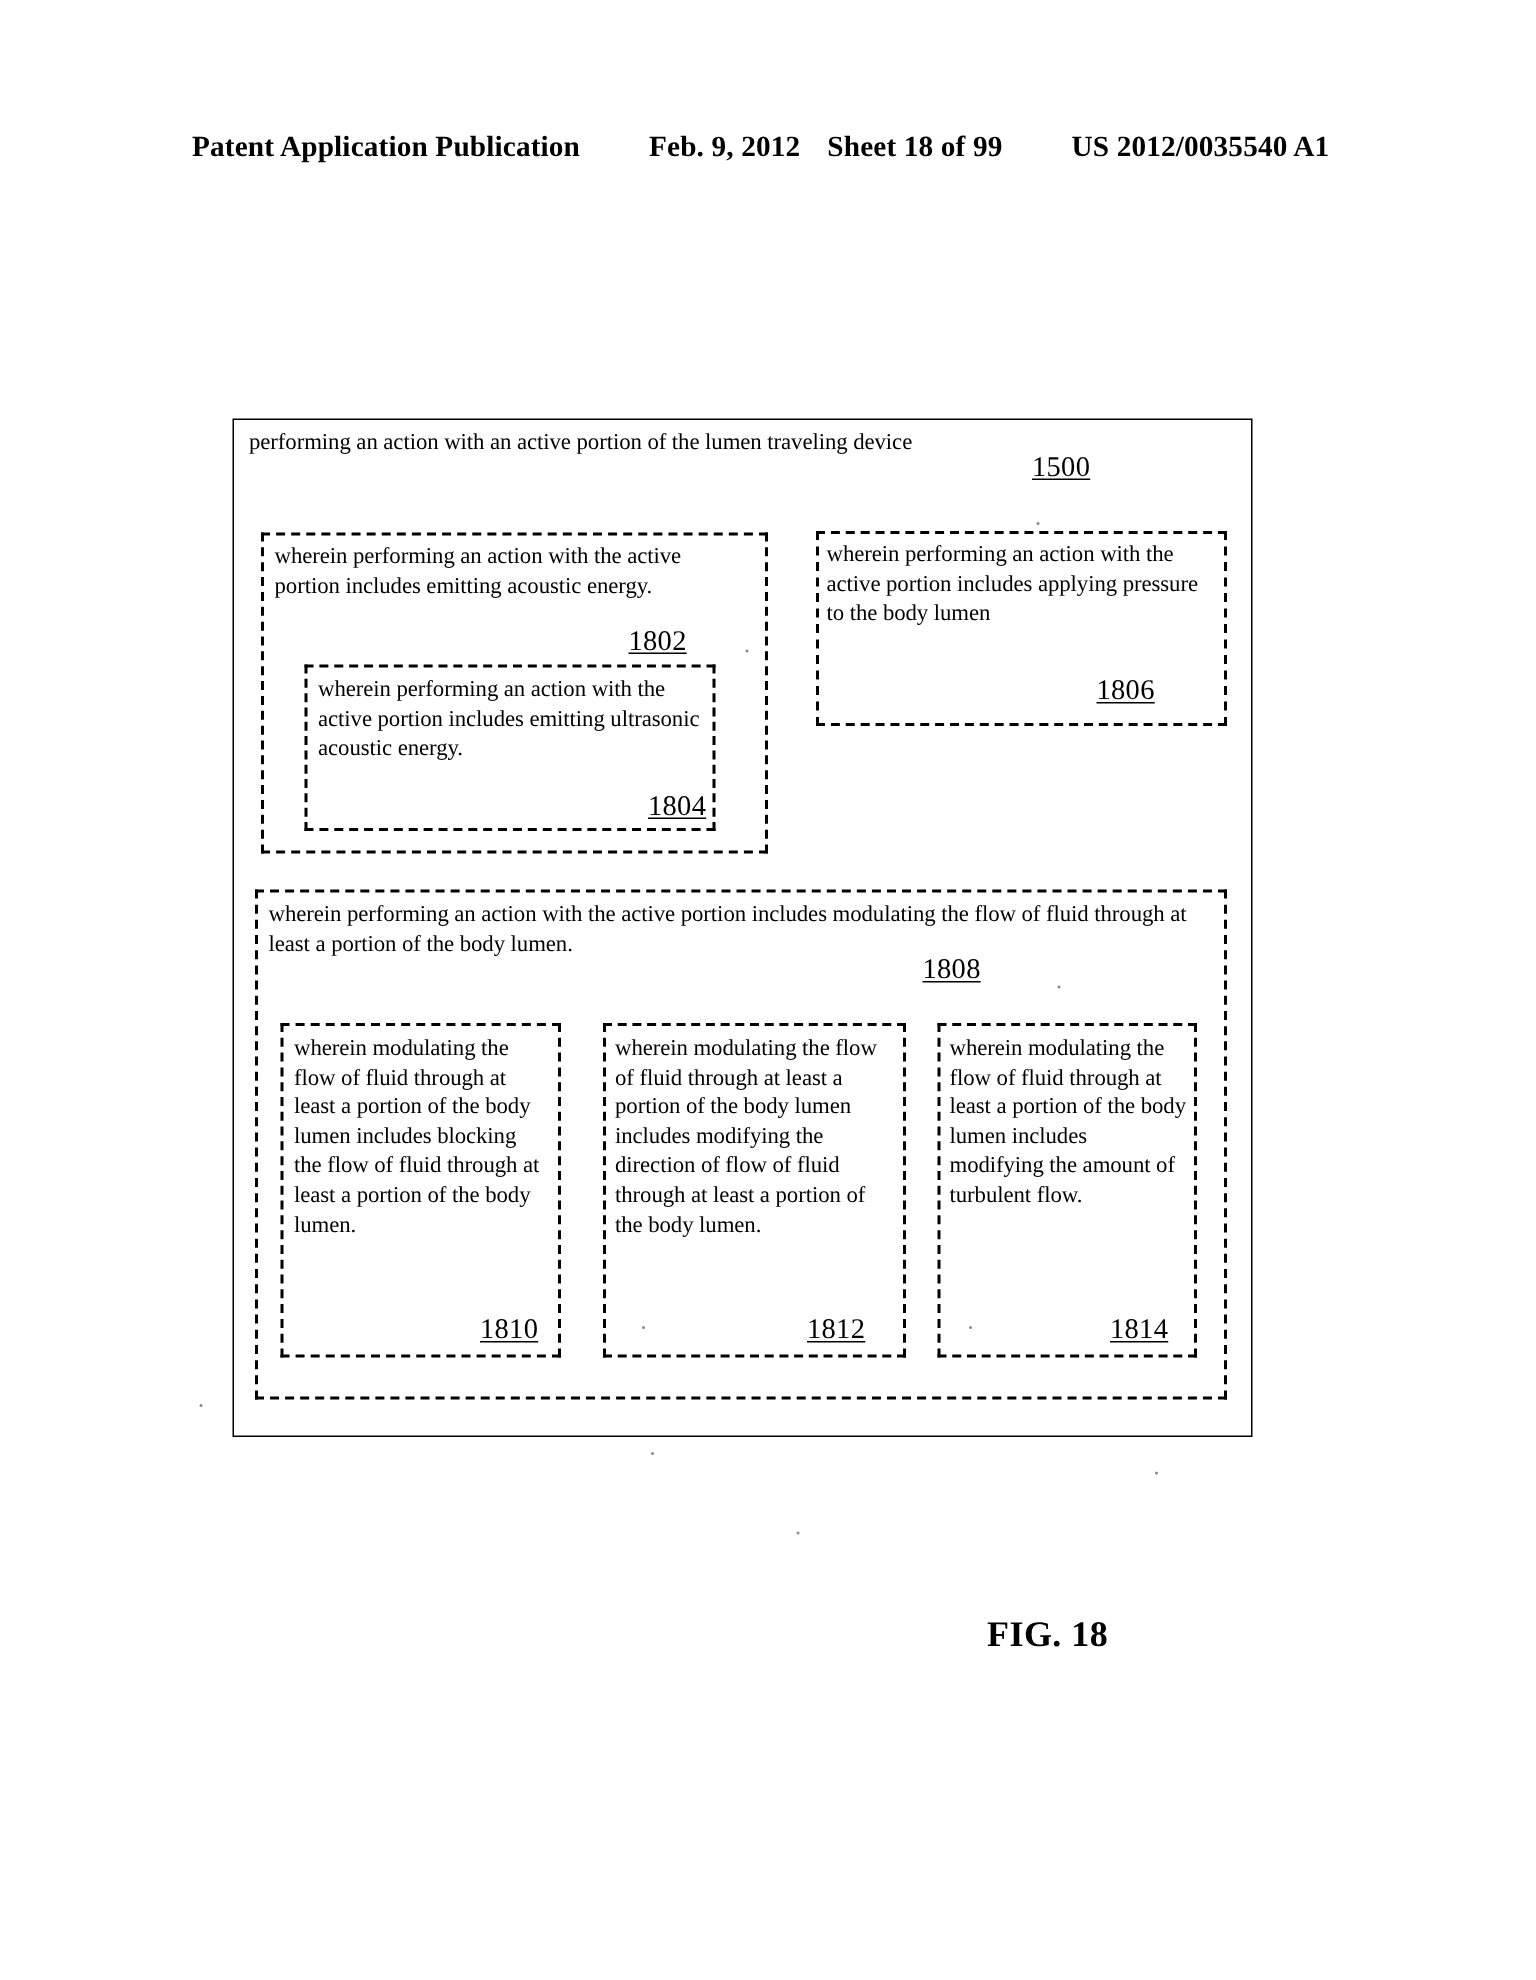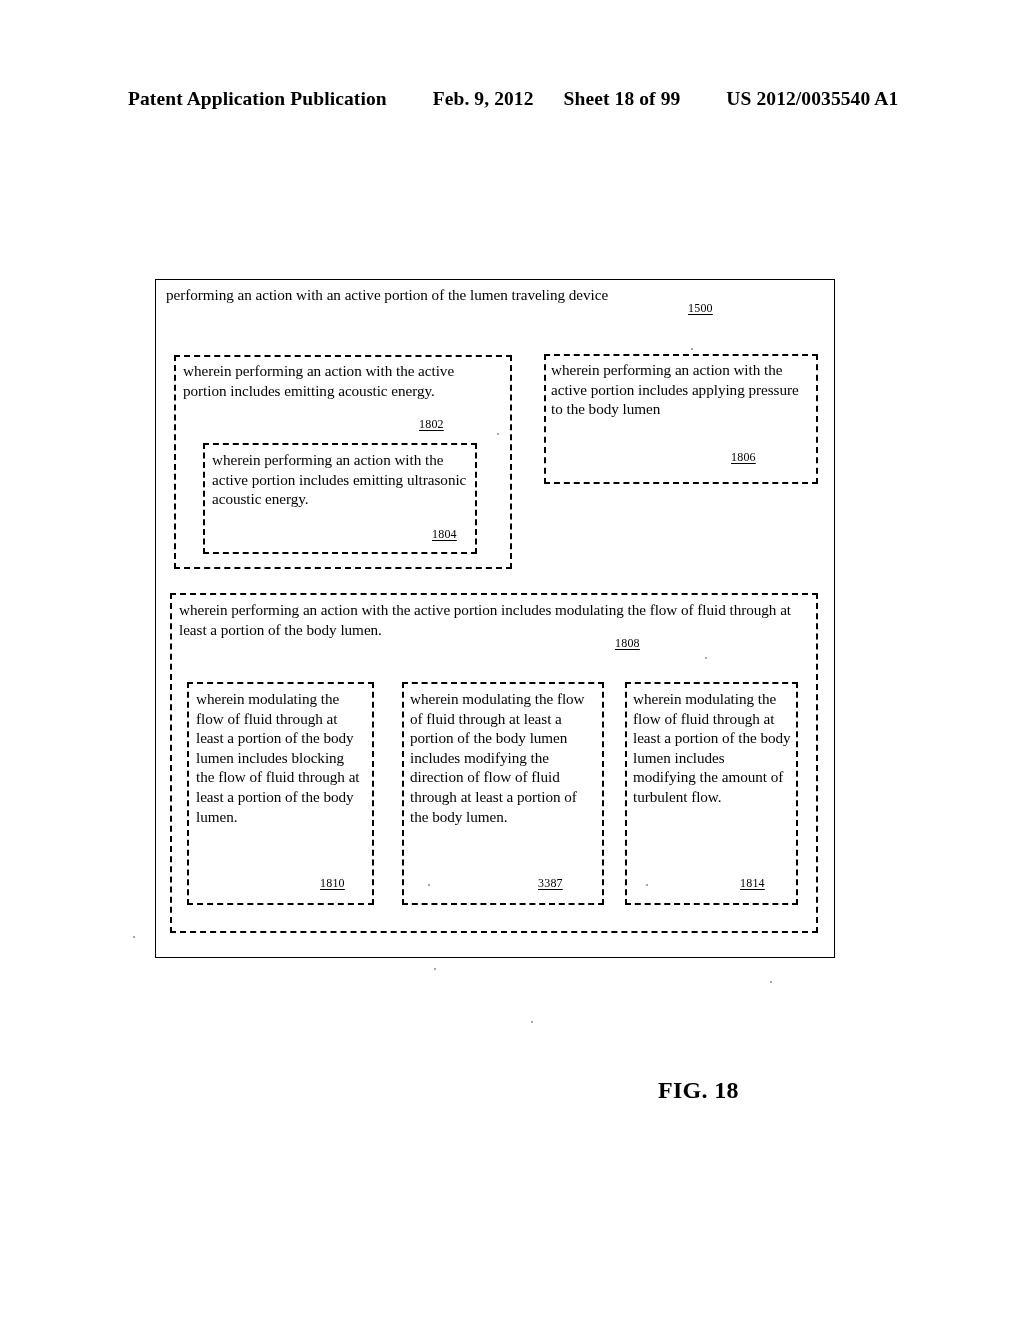--- a/index.html
+++ b/index.html
@@ -25,21 +25,21 @@
     display: flex;
     align-items: baseline;
     font-family: "Liberation Serif", "DejaVu Serif", serif;
     font-weight: bold;
     font-size: 19.5px;
     letter-spacing: 0.1px;
     white-space: nowrap;
   }
   .hdr-pub      { }
   .hdr-date     { margin-left: 46px; }
-  .hdr-sheet    { margin-left: 30px; }
+  .hdr-sheet    { margin-left: 18px; }
   .hdr-docnum   { margin-left: 46px; font-family: Liberation Serif, serif; }
 
   
   .figure {
     position: absolute;
     left: 0;
     top: 0;
     width: 1024px;
     height: 1320px;
     padding-left: 46px;
@@ -87,21 +87,21 @@
   .t-1804 { left: 212px; top: 450px;  width: 255px; }
   .t-1806 { left: 551px; top: 360px;  width: 262px; }
   .t-1808 { left: 179px; top: 600px;  width: 632px; }
   .t-1810 { left: 196px; top: 689px;  width: 168px; }
   .t-1812 { left: 410px; top: 689px;  width: 186px; }
   .t-1814 { left: 633px; top: 689px;  width: 158px; }
 
   
   .ref {
     position: absolute;
-    font-size: 12px;
+    font-size: 19px;
     text-decoration: underline;
     text-underline-offset: 2px;
     letter-spacing: 0.2px;
     text-align: center;
   }
   .r-1500 { left: 688px; top: 301px; }
   .r-1802 { left: 419px; top: 417px; }
   .r-1804 { left: 432px; top: 527px; }
   .r-1806 { left: 731px; top: 450px; }
   .r-1808 { left: 615px; top: 636px; }
@@ -159,21 +159,21 @@
   <div class="box-dashed box-1808"></div>
   <div class="box-text t-1808">wherein performing an action with the active portion includes modulating the flow of fluid through at least a portion of the body lumen.</div>
   <div class="ref r-1808">1808</div>
 
   <div class="box-dashed box-1810"></div>
   <div class="box-text t-1810">wherein modulating the flow of fluid through at least a portion of the body lumen includes blocking the flow of fluid through at least a portion of the body lumen.</div>
   <div class="ref r-1810">1810</div>
 
   <div class="box-dashed box-1812"></div>
   <div class="box-text t-1812">wherein modulating the flow of fluid through at least a portion of the body lumen includes modifying the direction of flow of fluid through at least a portion of the body lumen.</div>
-  <div class="ref r-1812">3387</div>
+  <div class="ref r-1812">1812</div>
 
   <div class="box-dashed box-1814"></div>
   <div class="box-text t-1814">wherein modulating the flow of fluid through at least a portion of the body lumen includes modifying the amount of turbulent flow.</div>
   <div class="ref r-1814">1814</div>
 
   <div class="speck" style="left:691px; top:348px;"></div>
   <div class="speck" style="left:497px; top:433px;"></div>
   <div class="speck" style="left:705px; top:657px;"></div>
   <div class="speck" style="left:133px; top:936px;"></div>
   <div class="speck" style="left:434px; top:968px;"></div>

